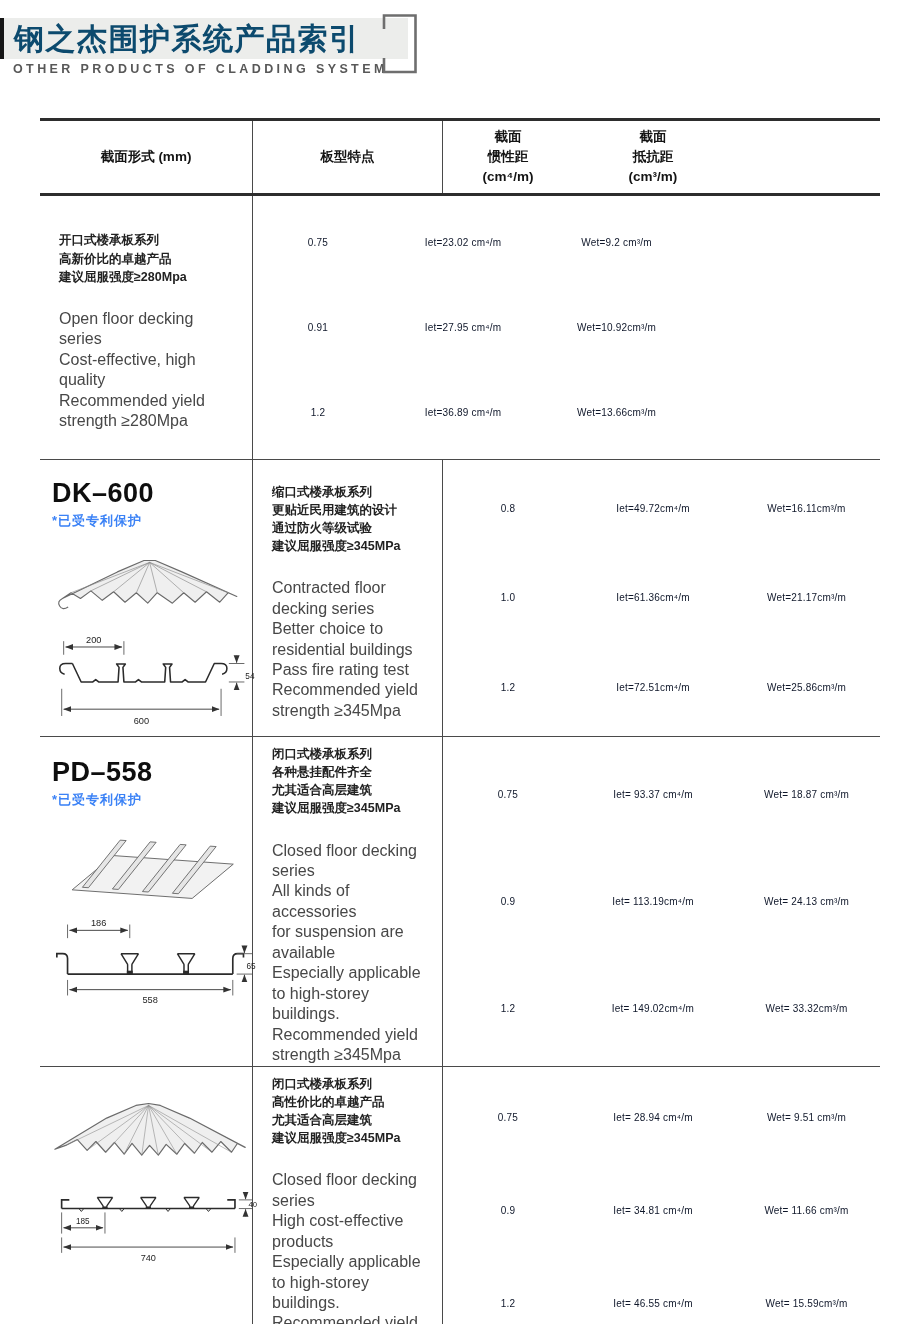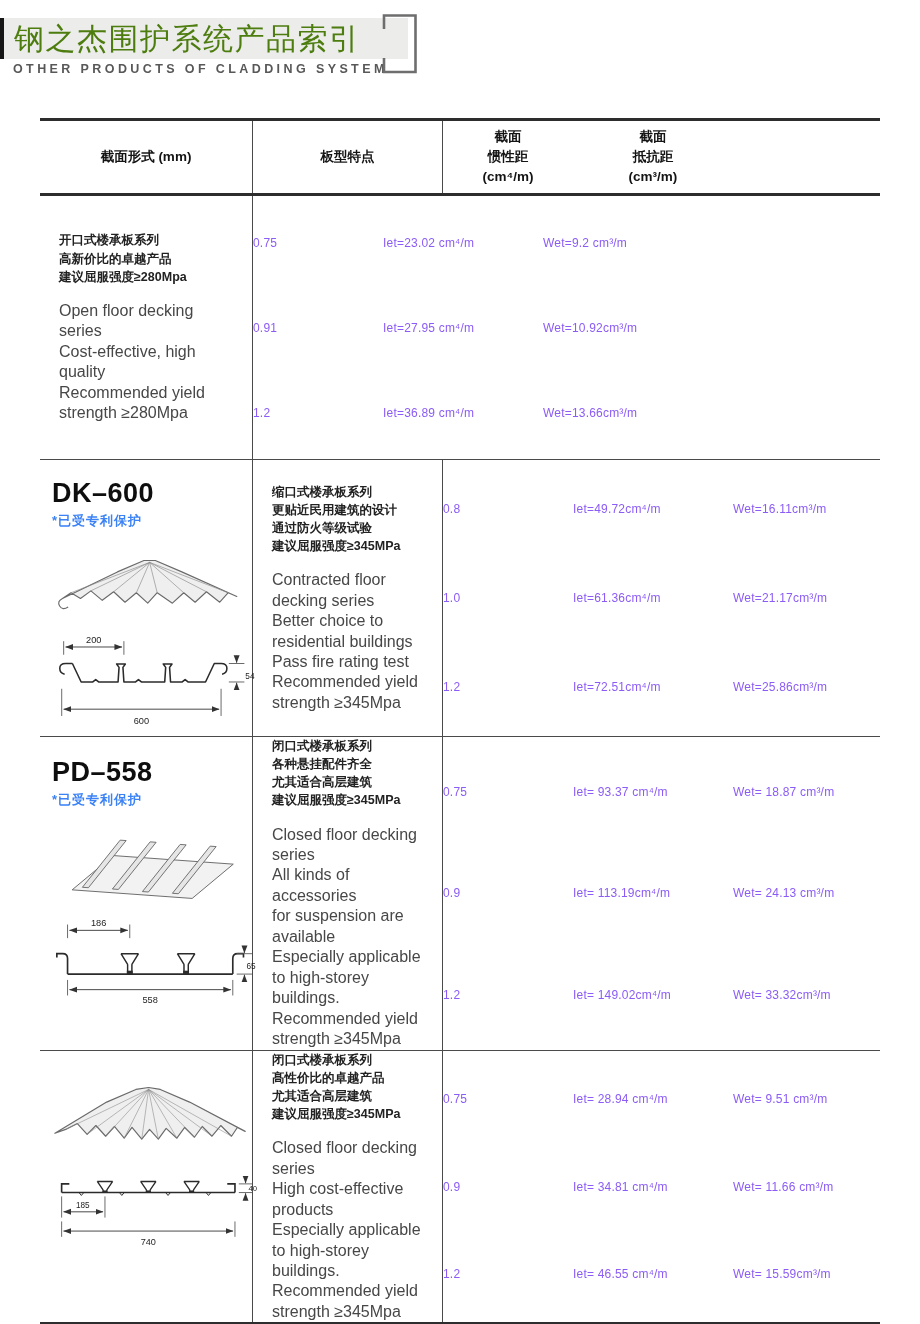--- a/index.html
+++ b/index.html
@@ -1,40 +1,40 @@
 <!DOCTYPE html>
 <html><head>
 <meta charset="utf-8">
 <style>
   html,body{margin:0;padding:0;background:#ffffff;}
   body{width:920px;height:1324px;position:relative;font-family:"Liberation Sans","DejaVu Sans",sans-serif;color:#1c1c1c;}
   .pre{white-space:pre-line;}
   
   .hdr{position:absolute;left:0;top:0;width:920px;height:100px;}
   .title-box{position:absolute;left:0;top:18px;width:404px;height:41px;background:#ecedeb;border-left:4px solid #161616;}
-  .title-text{position:absolute;left:10px;top:0;line-height:41px;font-size:30px;font-weight:normal;color:#4d7c0f;letter-spacing:1.5px;white-space:nowrap;}
+  .title-text{position:absolute;left:10px;top:0;line-height:41px;font-size:30px;font-weight:bold;color:#0c4a6e;letter-spacing:1.5px;white-space:nowrap;}
   .subtitle{position:absolute;left:13px;top:62px;font-size:12.5px;font-weight:bold;color:#585858;letter-spacing:3.4px;white-space:nowrap;}
   .bracket{position:absolute;left:380px;top:12px;}
   
   .tbl{position:absolute;left:40px;top:118px;width:840px;border-top:3px solid #2d2d2d;border-bottom:3px solid #2d2d2d;background:#fff;}
   .thead{display:grid;grid-template-columns:213px 190px 130px 160px 147px;border-bottom:3px solid #2d2d2d;height:72px;}
   .th{display:flex;align-items:center;justify-content:center;text-align:center;font-weight:bold;font-size:13.5px;line-height:1.5;color:#141414;}
   .th.sep{border-right:1.5px solid #4a4a4a;}
   .section{display:grid;grid-template-columns:213px 190px 437px;}
   .section + .section{border-top:1.5px solid #4a4a4a;}
   .s1{min-height:263px;} .s2{min-height:266px;} .s3{min-height:258px;} .s4{min-height:271px;}
   .cell-profile{border-right:1.5px solid #4a4a4a;padding:0 0 6px 12px;}
-  .cell-feat{border-right:1.5px solid #4a4a4a;display:flex;flex-direction:column;justify-content:center;padding:0 8px 0 19px;}
+  .cell-feat{border-right:1.5px solid #4a4a4a;display:flex;flex-direction:column;justify-content:center;padding:8px 8px 0 19px;gap:8px;}
   .cell-data{display:flex;flex-direction:column;justify-content:space-around;padding:4px 0;}
   .prod-title{font-size:27px;font-weight:bold;color:#0e0e0e;margin-top:10px;letter-spacing:0.5px;}
   .patent{font-size:13px;font-weight:bold;color:#3b82f6;margin-top:3px;letter-spacing:1px;}
   .feat-cn{font-size:12.5px;font-weight:bold;color:#222;line-height:1.45;}
   .feat-en{font-size:16px;color:#474747;line-height:1.28;margin-top:15px;}
   .drow{display:grid;grid-template-columns:130px 160px 147px;align-items:center;}
-  .dcell{font-size:12px;color:#8b5cf6;letter-spacing:0.2px;}
+  .dcell{text-align:center;font-size:10px;color:#0f172a;letter-spacing:0.2px;}
   svg text{font-family:"Liberation Sans","DejaVu Sans",sans-serif;fill:#1e1e1e;}
   .v3d{display:block;}
   .vcs{display:block;}
 </style>
 </head>
 <body>
 
 <svg width="0" height="0" style="position:absolute" aria-hidden="true">
   <defs>
     <marker id="arw" viewBox="0 0 10 10" refX="8.6" refY="5" markerWidth="9" markerHeight="9" orient="auto-start-reverse" markerUnits="userSpaceOnUse">

